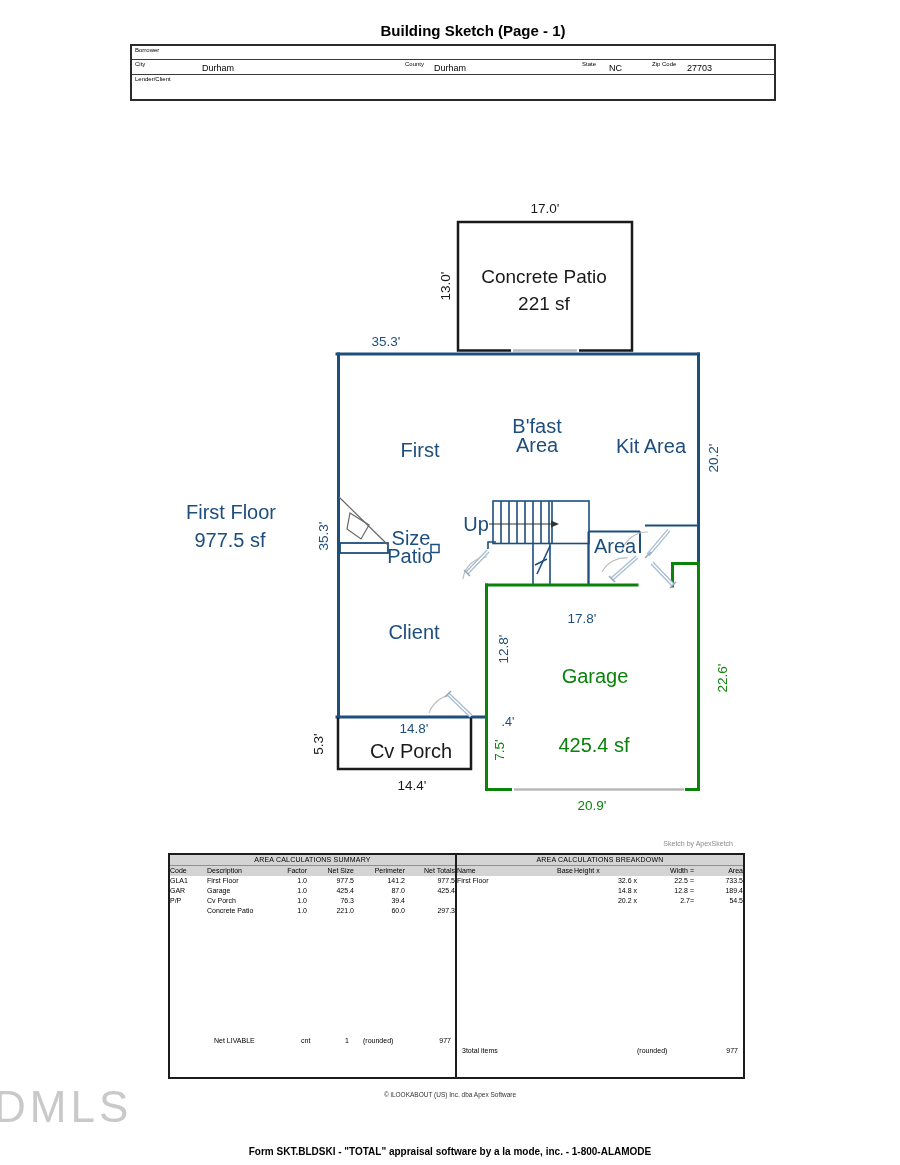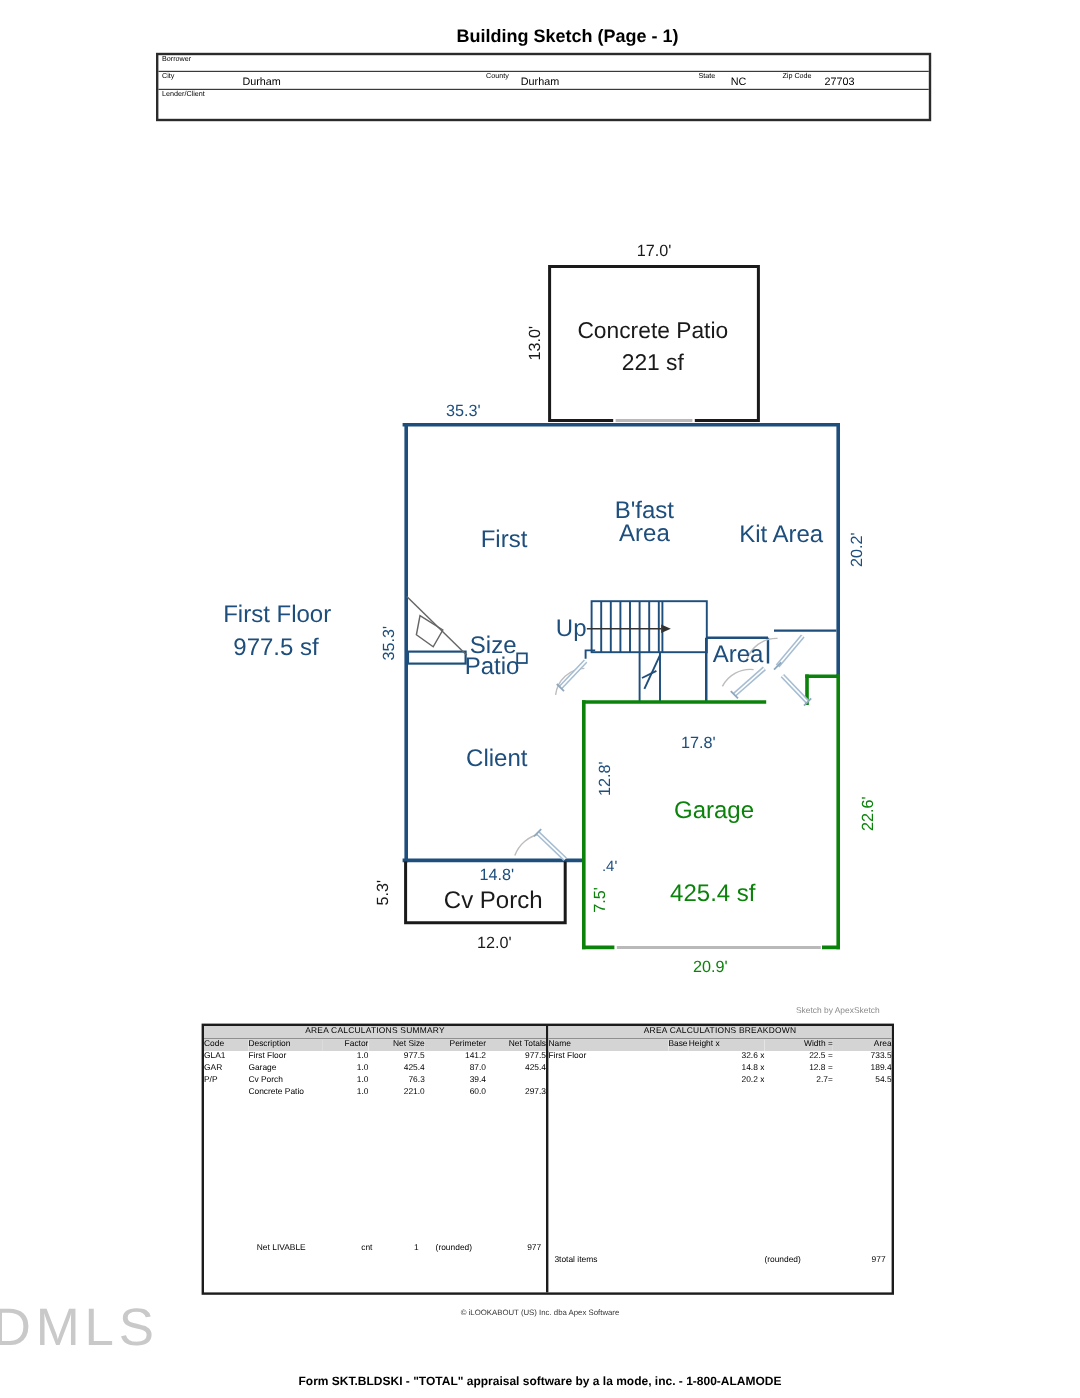--- a/index.html
+++ b/index.html
@@ -188,21 +188,21 @@
   <span class="lbl rot blue dim" style="left:504px;top:649px">12.8'</span>
   <span class="lbl rot green dim" style="left:723px;top:678px">22.6'</span>
   <span class="lbl rot green dim" style="left:500px;top:750px">7.5'</span>
   <span class="lbl green dim" style="left:592px;top:806px">20.9'</span>
   <span class="lbl blue dimsm" style="left:508px;top:722px">.4'</span>
   <span class="lbl green big" style="left:595px;top:676px">Garage</span>
   <span class="lbl green big" style="left:594px;top:745px">425.4 sf</span>
 
   <span class="lbl blue dim" style="left:414px;top:729px">14.8'</span>
   <span class="lbl blk big" style="left:411px;top:751px">Cv Porch</span>
-  <span class="lbl blk dim" style="left:412px;top:786px">12.0'</span>
+  <span class="lbl blk dim" style="left:412px;top:786px">14.4'</span>
   <span class="lbl rot blk dim" style="left:319px;top:744px">5.3'</span>
 
   <span class="credit">Sketch by ApexSketch</span>
 
   <div class="calc">
     <div class="panel left">
       <div class="ptitle">AREA CALCULATIONS SUMMARY</div>
       <table class="t">
         <colgroup>
             <col style="width:37px">

